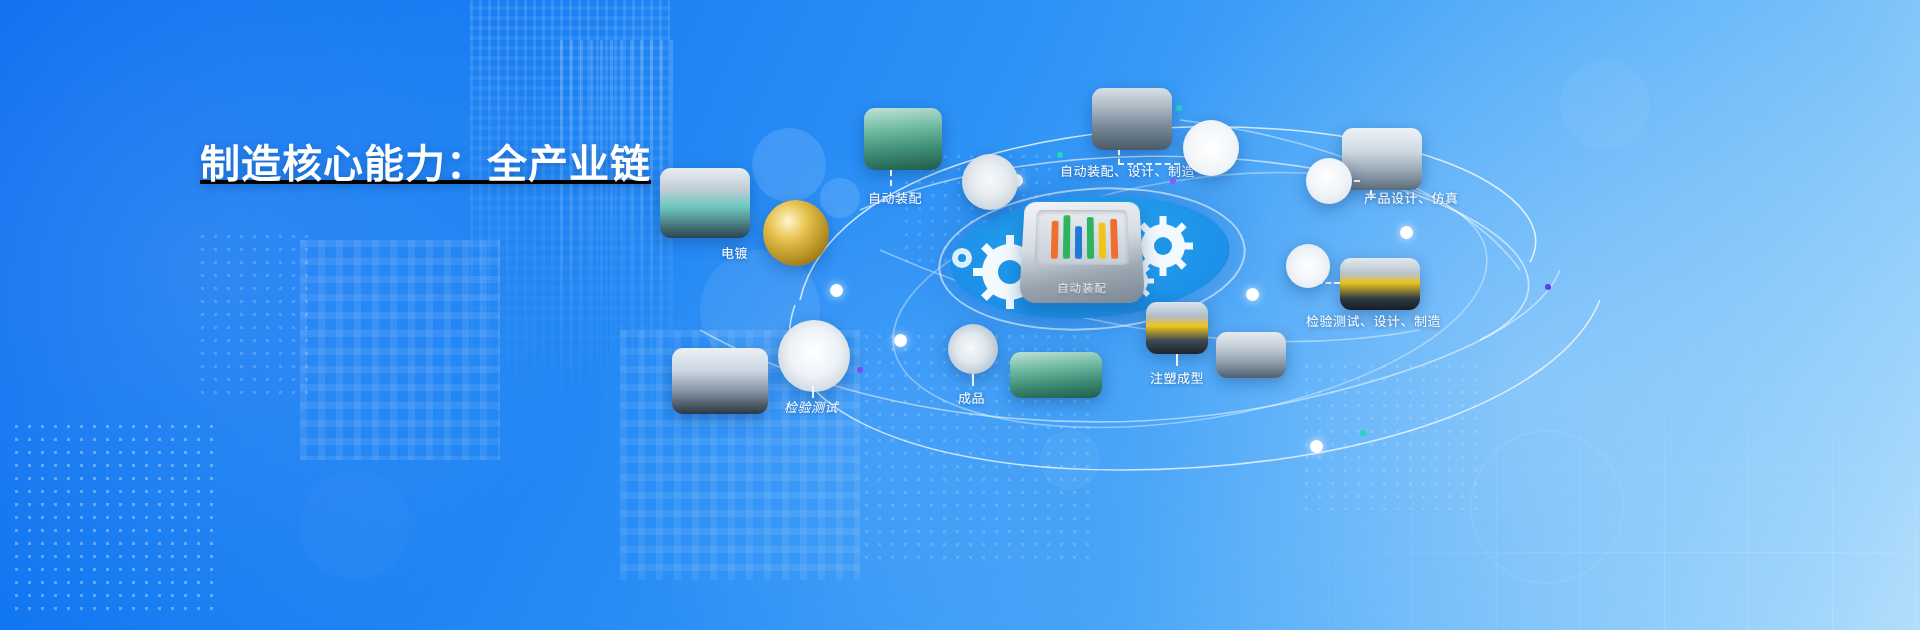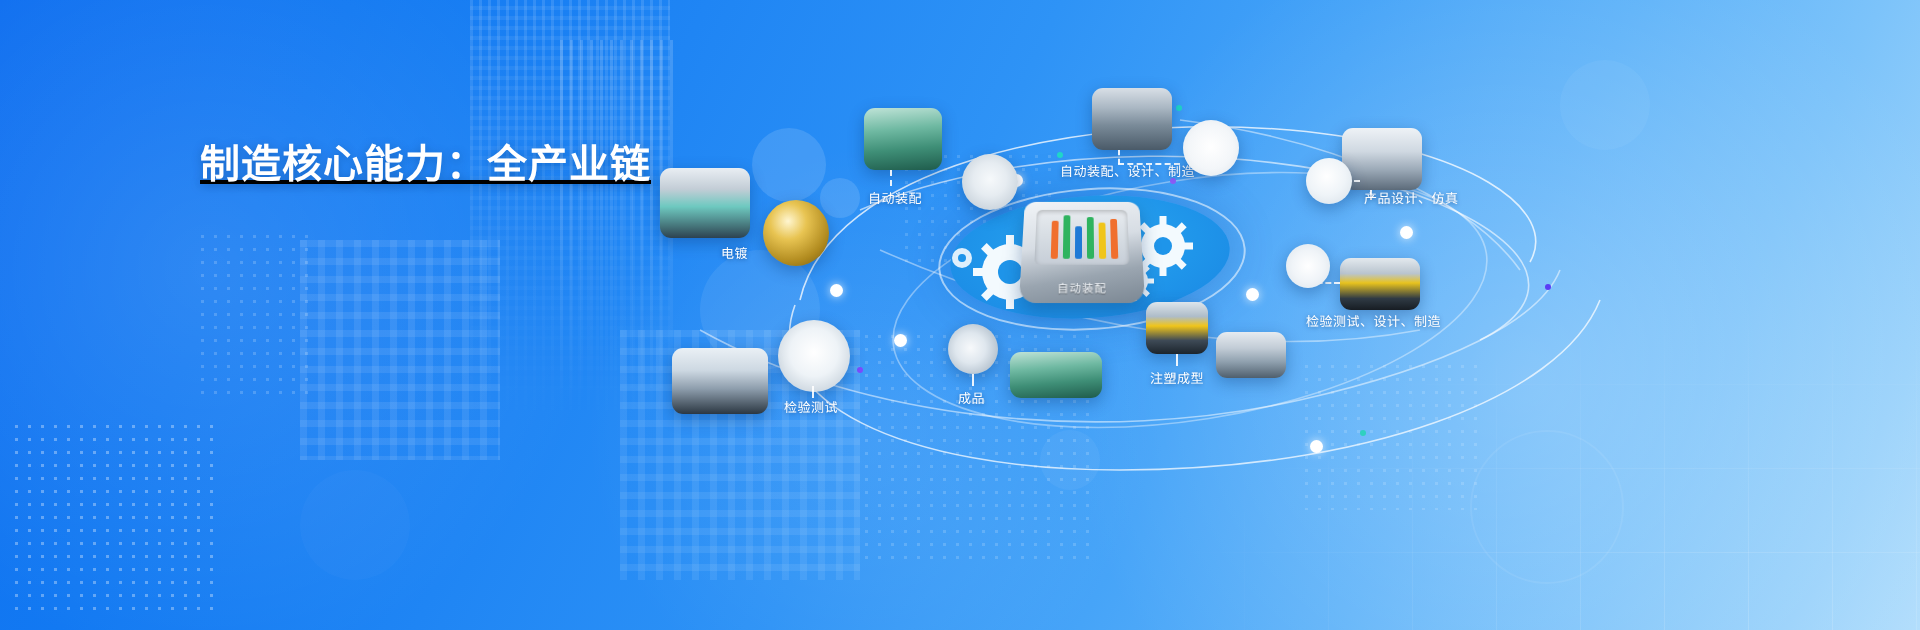--- a/index.html
+++ b/index.html
@@ -470,18 +470,18 @@
       <div class="thumb circle px-connector" style="left:948px; top:324px; width:50px; height:50px;"></div>
       <div class="dash v" style="left:972px; top:374px; height:12px;"></div>
       <div class="node-label" style="left:958px; top:388px;">成品</div>
     </div>
     <div class="thumb px-green" style="left:1010px; top:352px; width:92px; height:46px;"></div>
 
     <div class="node">
       <div class="thumb circle px-terminal" style="left:778px; top:320px; width:72px; height:72px;"></div>
       <div class="dash v" style="left:812px; top:386px; height:12px;"></div>
       <div class="dash" style="left:944px; top:474px; width:0;"></div>
-      <div class="node-label" style="left:784px; top:397px;">检验测试</div>
+      <div class="node-label" style="left:784px; top:397px;font-style:italic;">检验测试</div>
     </div>
     <div class="thumb px-lab" style="left:672px; top:348px; width:96px; height:66px;"></div>
 
   </div>
 </div>
 
 </body></html>

